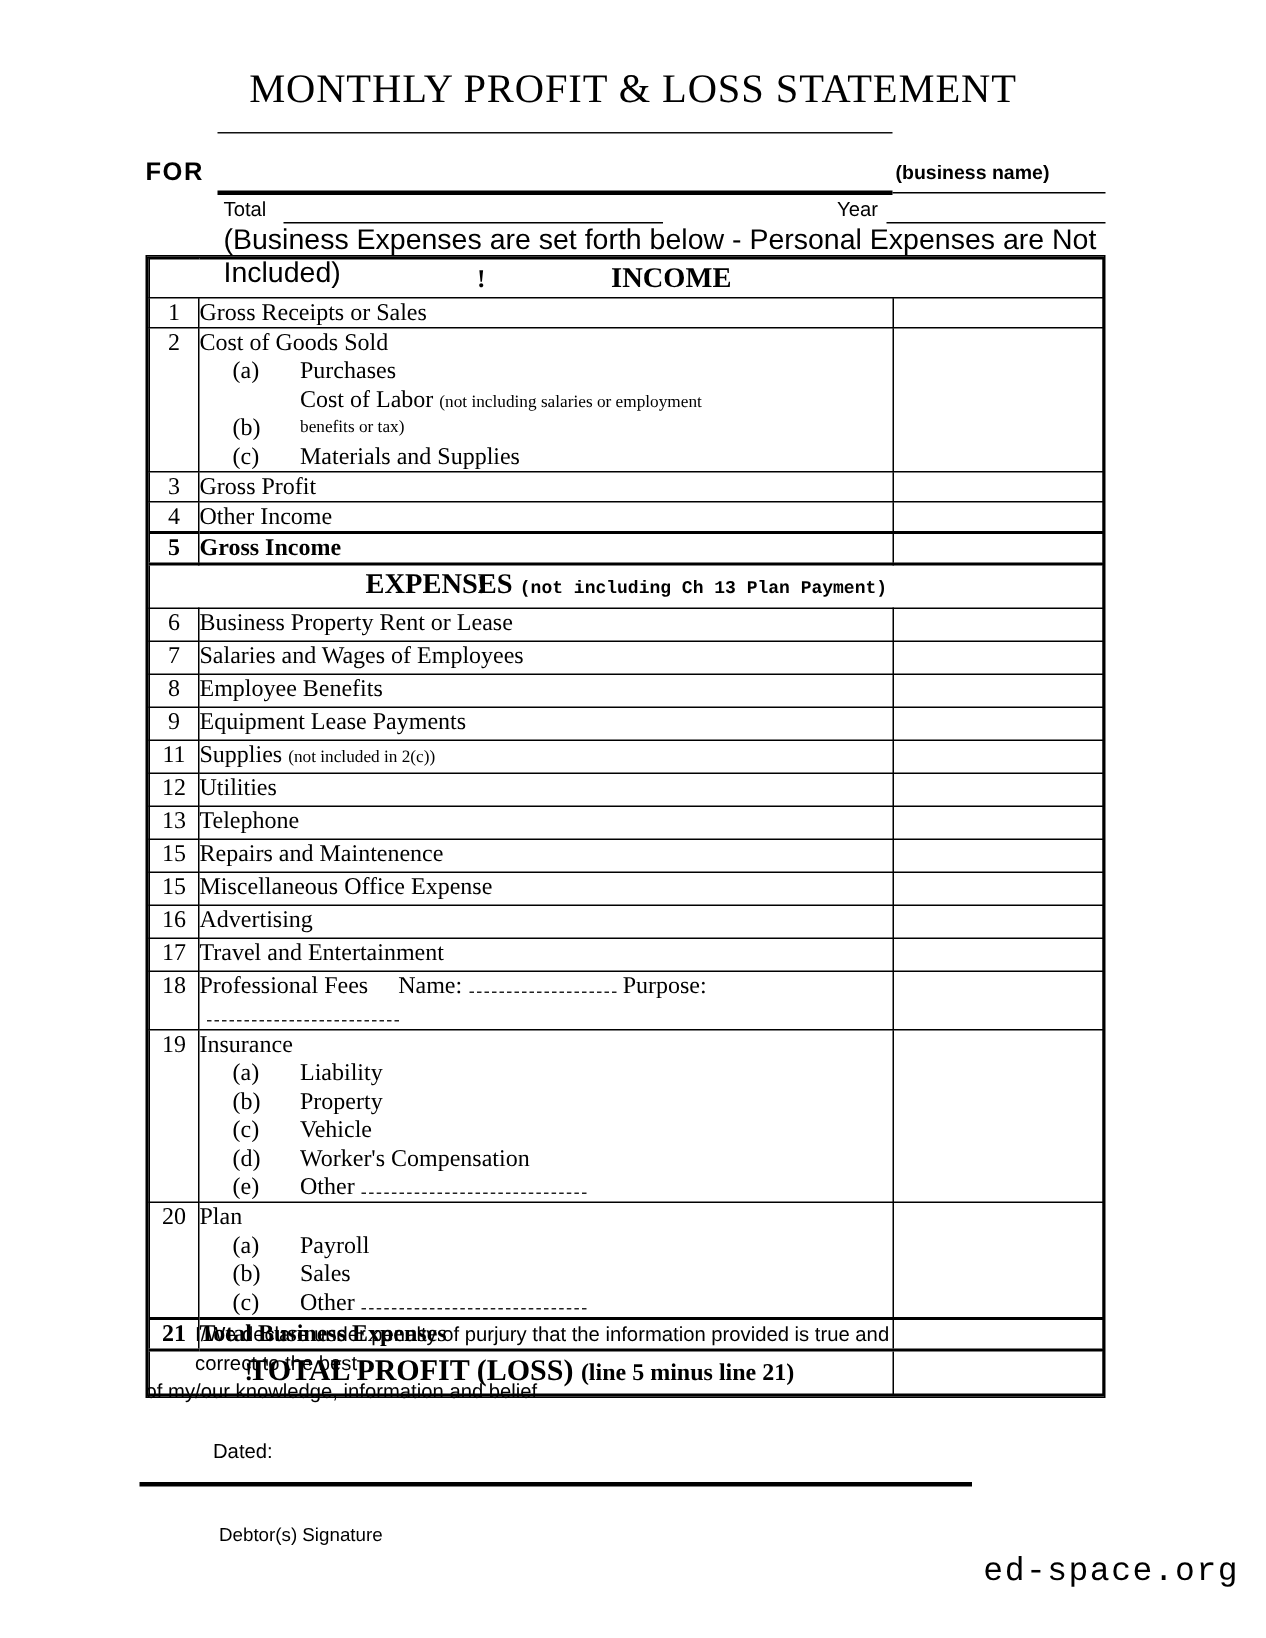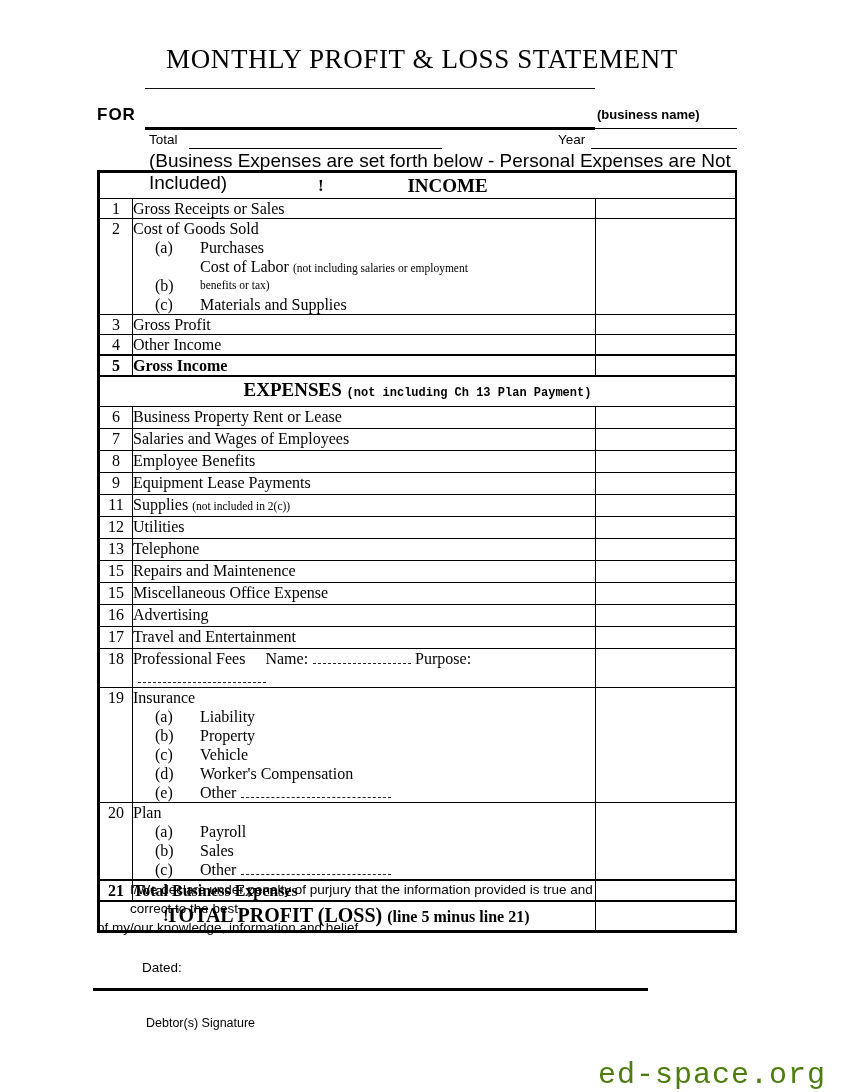--- a/index.html
+++ b/index.html
@@ -279,25 +279,25 @@
     left: 146px;
     top: 992px;
     font-family: "Liberation Sans", sans-serif;
     font-size: 12.5px;
     margin-top: 24px;
   }
 
   .watermark {
     position: absolute;
     right: 18px;
-    bottom: 0;
+    bottom: 32px;
     font-family: "Liberation Mono", monospace;
-    font-size: 30px;
+    font-size: 22px;
     letter-spacing: 1px;
-    color: #4d7c0f;
+    color: #000000;
   }
 </style>
 </head>
 <body>
 
 <div class="doc-title">MONTHLY PROFIT &amp; LOSS STATEMENT</div>
 
 <div class="for-block">
   <div class="for-topline"></div>
   <div class="for-row">

